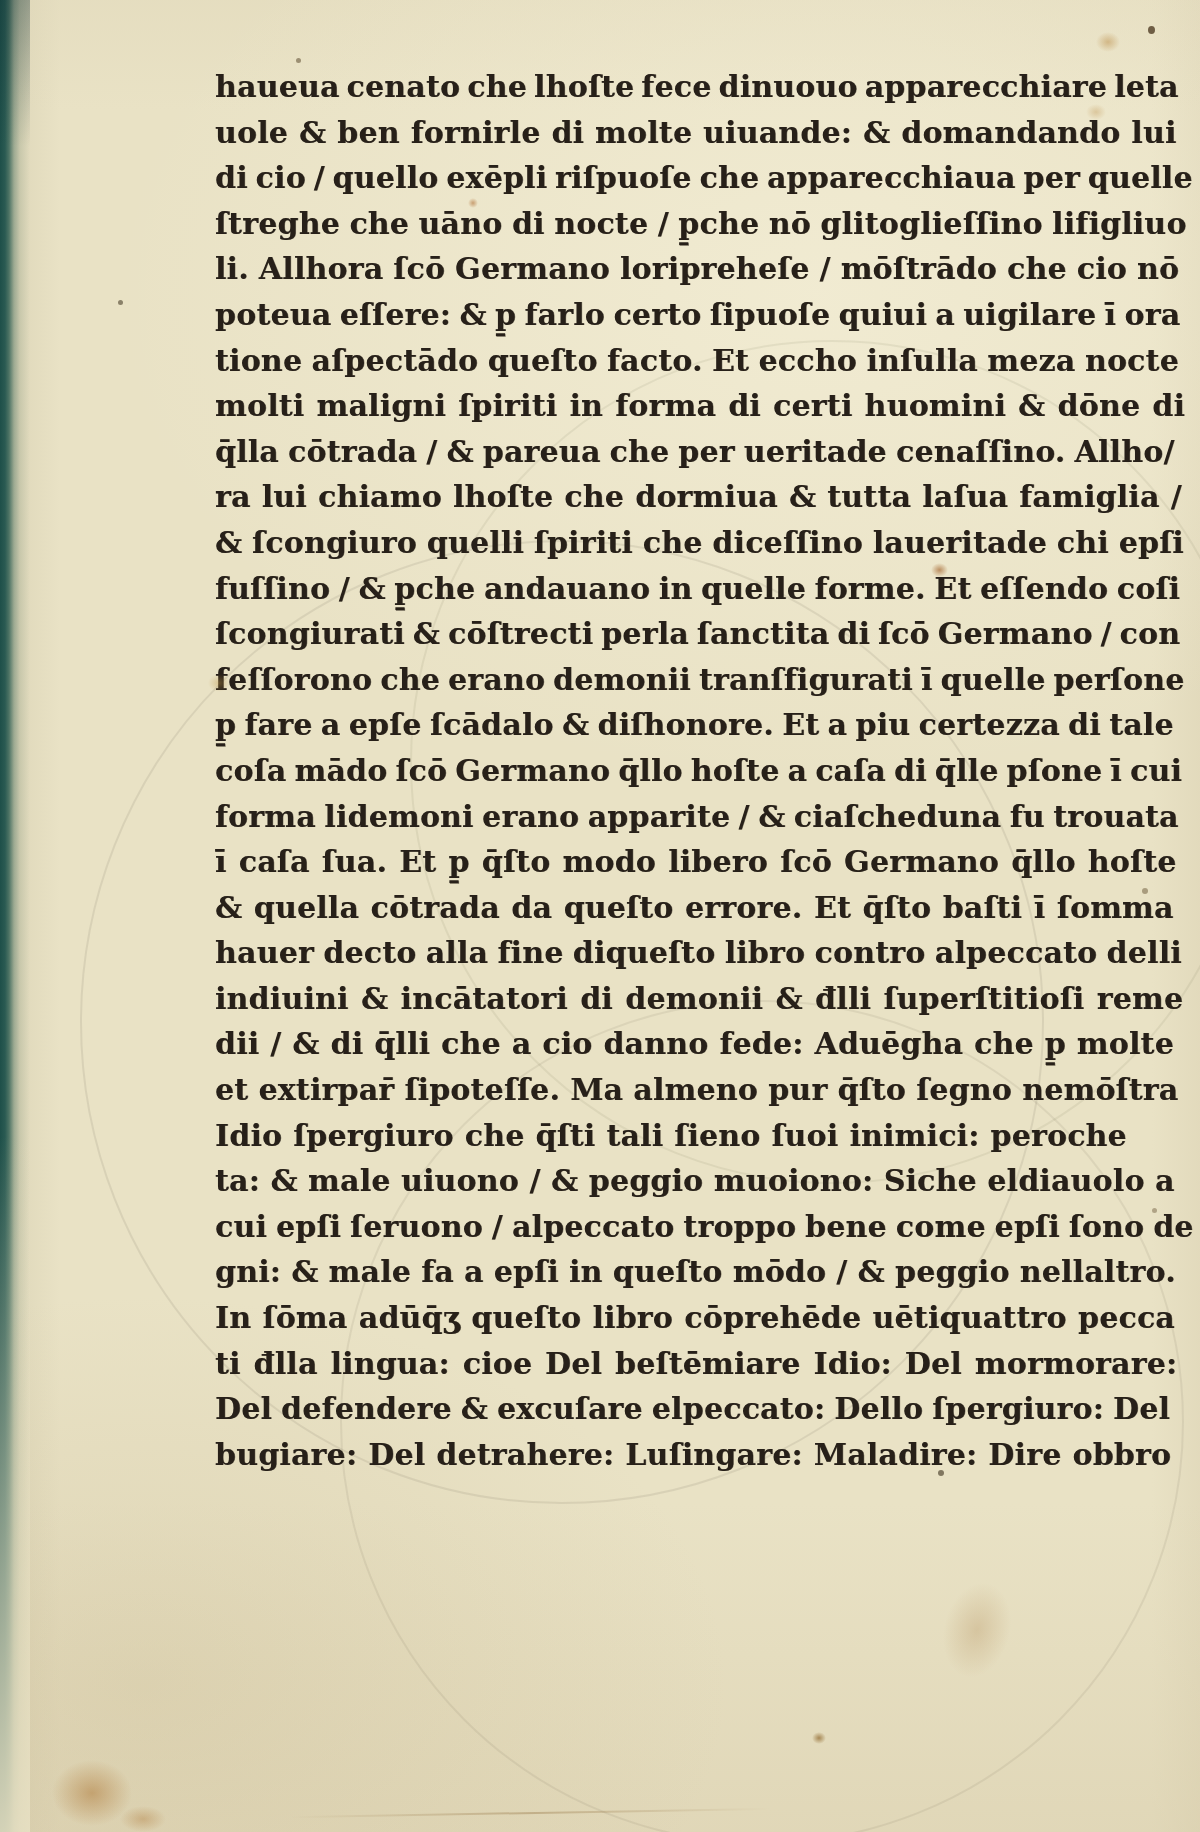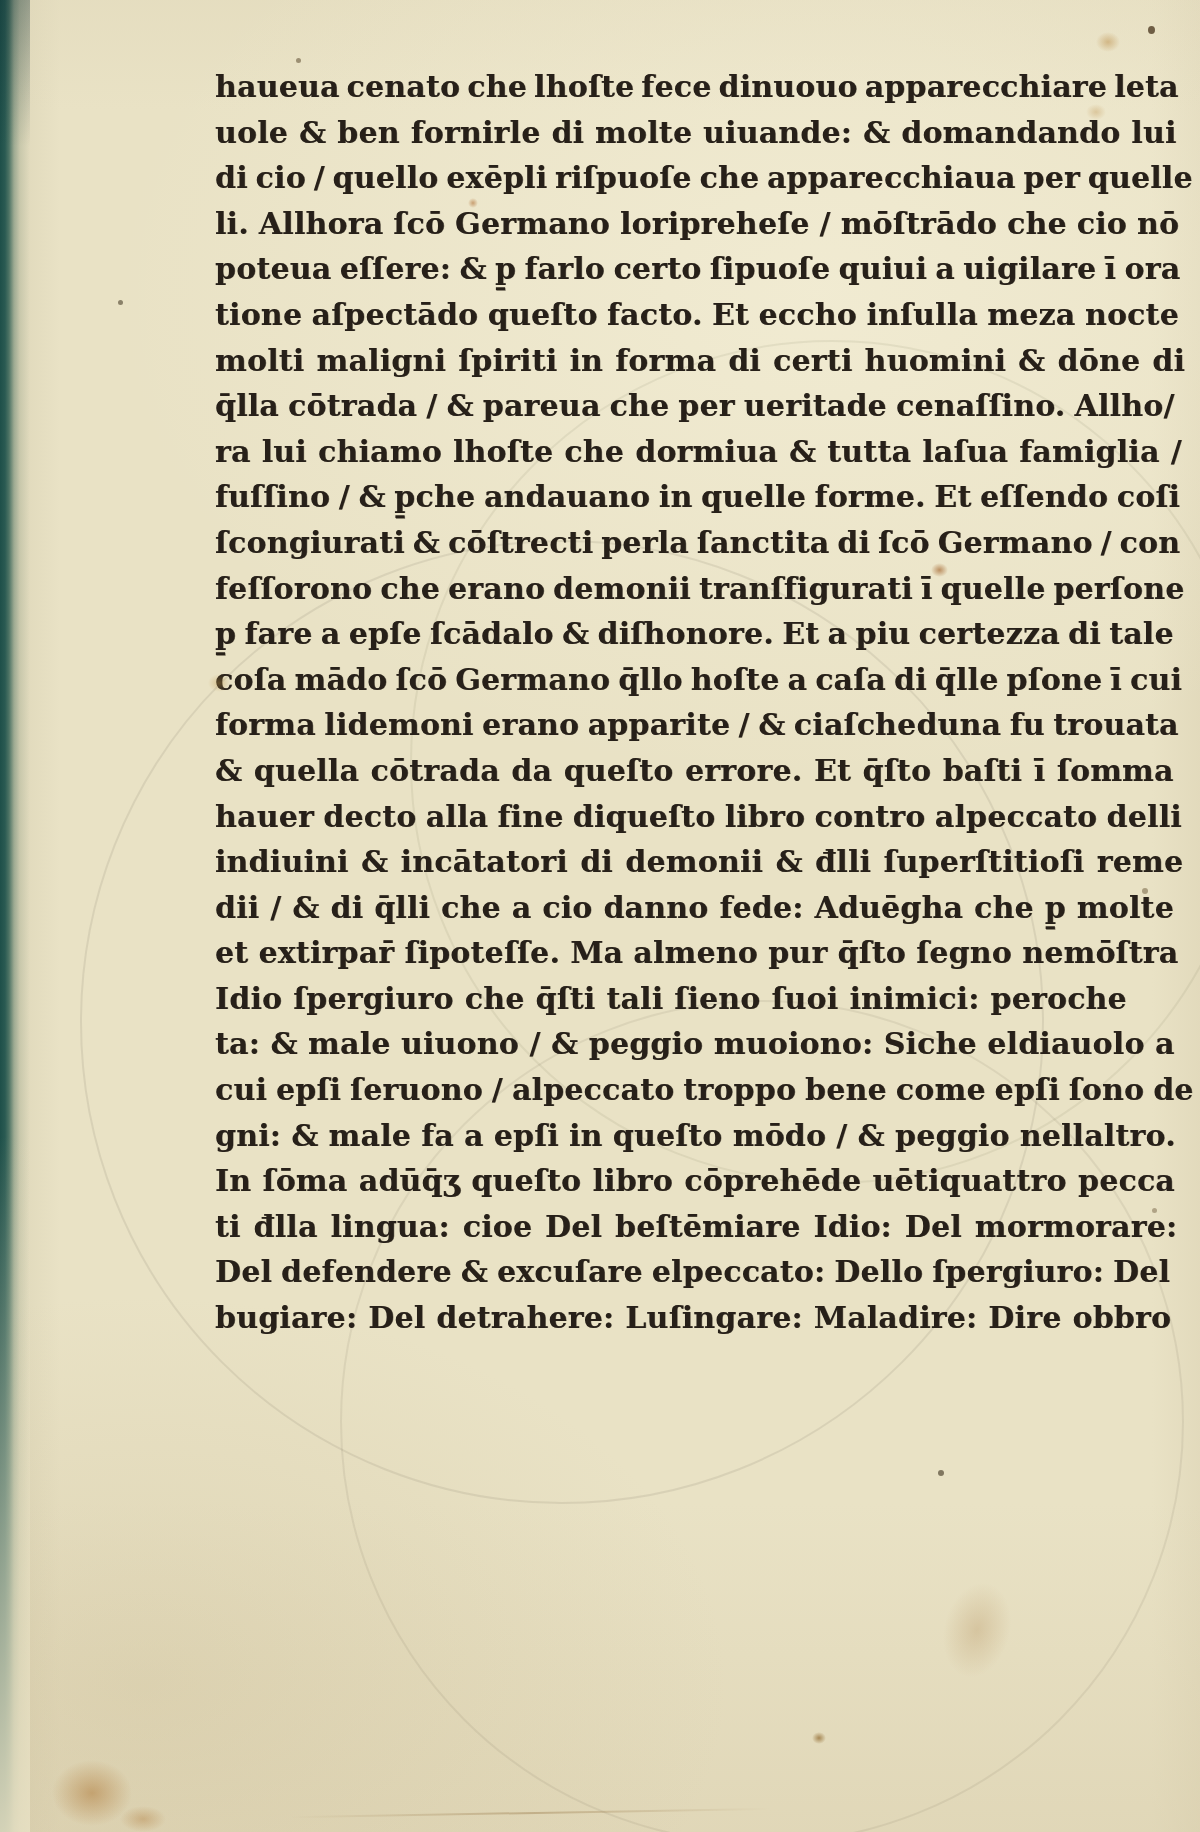--- a/index.html
+++ b/index.html
@@ -79,32 +79,35 @@
   <div class="binding"></div>
 
   <div class="stamp-circle circle-a"></div>
   <div class="stamp-circle circle-b"></div>
   <div class="stamp-circle circle-c"></div>
 
   <div class="text-block">
     <div class="text-line"><span style="word-spacing: -3.63616px;">haueua cenato che lhoſte fece dinuouo apparecchiare leta</span></div>
     <div class="text-line"><span style="word-spacing: 0.279514px;">uole &amp; ben fornirle di molte uiuande: &amp; domandando lui</span></div>
     <div class="text-line"><span style="word-spacing: -2.84375px;">di cio / quello exēpli riſpuoſe che apparecchiaua per quelle</span></div>
+    <div class="text-line"><span style="word-spacing: -1.18924px;">ſtreghe che uāno di nocte / p̱che nō glitoglieſſino lifigliuo</span></div>
     <div class="text-line"><span style="word-spacing: -0.663194px;">li. Allhora ſcō Germano loripreheſe / mōſtrādo che cio nō</span></div>
     <div class="text-line"><span style="word-spacing: -2.31392px;">poteua eſſere: &amp; p̱ farlo certo ſipuoſe quiui a uigilare ī ora</span></div>
     <div class="text-line"><span style="word-spacing: -1.23242px;">tione aſpectādo queſto facto. Et eccho inſulla meza nocte</span></div>
     <div class="text-line"><span style="word-spacing: 1.47344px;">molti maligni ſpiriti in forma di certi huomini &amp; dōne di</span></div>
     <div class="text-line"><span style="word-spacing: -1.61458px;">q̄lla cōtrada / &amp; pareua che per ueritade cenaſſino. Allho/</span></div>
     <div class="text-line"><span style="word-spacing: 0.446875px;">ra lui chiamo lhoſte che dormiua &amp; tutta laſua famiglia /</span></div>
+    <div class="text-line"><span style="word-spacing: -0.818359px;">&amp; ſcongiuro quelli ſpiriti che diceſſino laueritade chi epſi</span></div>
     <div class="text-line"><span style="word-spacing: -2.05625px;">fuſſino / &amp; p̱che andauano in quelle forme. Et eſſendo coſi</span></div>
     <div class="text-line"><span style="word-spacing: -2.72222px;">ſcongiurati &amp; cōſtrecti perla ſanctita di ſcō Germano / con</span></div>
     <div class="text-line"><span style="word-spacing: -2.66518px;">feſſorono che erano demonii tranſfigurati ī quelle perſone</span></div>
     <div class="text-line"><span style="word-spacing: -2.35156px;">p̱ fare a epſe ſcādalo &amp; diſhonore. Et a piu certezza di tale</span></div>
     <div class="text-line"><span style="word-spacing: -2.62109px;">coſa mādo ſcō Germano q̄llo hoſte a caſa di q̄lle pſone ī cui</span></div>
     <div class="text-line"><span style="word-spacing: -2.25391px;">forma lidemoni erano apparite / &amp; ciaſcheduna fu trouata</span></div>
+    <div class="text-line"><span style="word-spacing: 1.48864px;">ī caſa ſua. Et p̱ q̄ſto modo libero ſcō Germano q̄llo hoſte</span></div>
     <div class="text-line"><span style="word-spacing: 0.865625px;">&amp; quella cōtrada da queſto errore. Et q̄ſto baſti ī ſomma</span></div>
     <div class="text-line"><span style="word-spacing: -1.35742px;">hauer decto alla fine diqueſto libro contro alpeccato delli</span></div>
     <div class="text-line"><span style="word-spacing: 1.70117px;">indiuini &amp; incātatori di demonii &amp; đlli ſuperſtitioſi reme</span></div>
     <div class="text-line"><span style="word-spacing: 0.257212px;">dii / &amp; di q̄lli che a cio danno fede: Aduēgha che p̱ molte</span></div>
     <div class="text-line"><span style="word-spacing: -0.505859px;">et extirpar̄ ſipoteſſe. Ma almeno pur q̄ſto ſegno nemōſtra</span></div>
     <div class="text-line"><span style="word-spacing: 0.337891px;">Idio ſpergiuro che q̄ſti tali ſieno ſuoi inimici: peroche</span></div>
     <div class="text-line"><span style="word-spacing: -0.228125px;">ta: &amp; male uiuono / &amp; peggio muoiono: Siche eldiauolo a</span></div>
     <div class="text-line"><span style="word-spacing: -1.72969px;">cui epſi ſeruono / alpeccato troppo bene come epſi ſono de</span></div>
     <div class="text-line"><span style="word-spacing: -0.535156px;">gni: &amp; male fa a epſi in queſto mōdo / &amp; peggio nellaltro.</span></div>
     <div class="text-line"><span style="word-spacing: 0.660714px;">In ſōma adūq̄ʒ queſto libro cōprehēde uētiquattro pecca</span></div>

